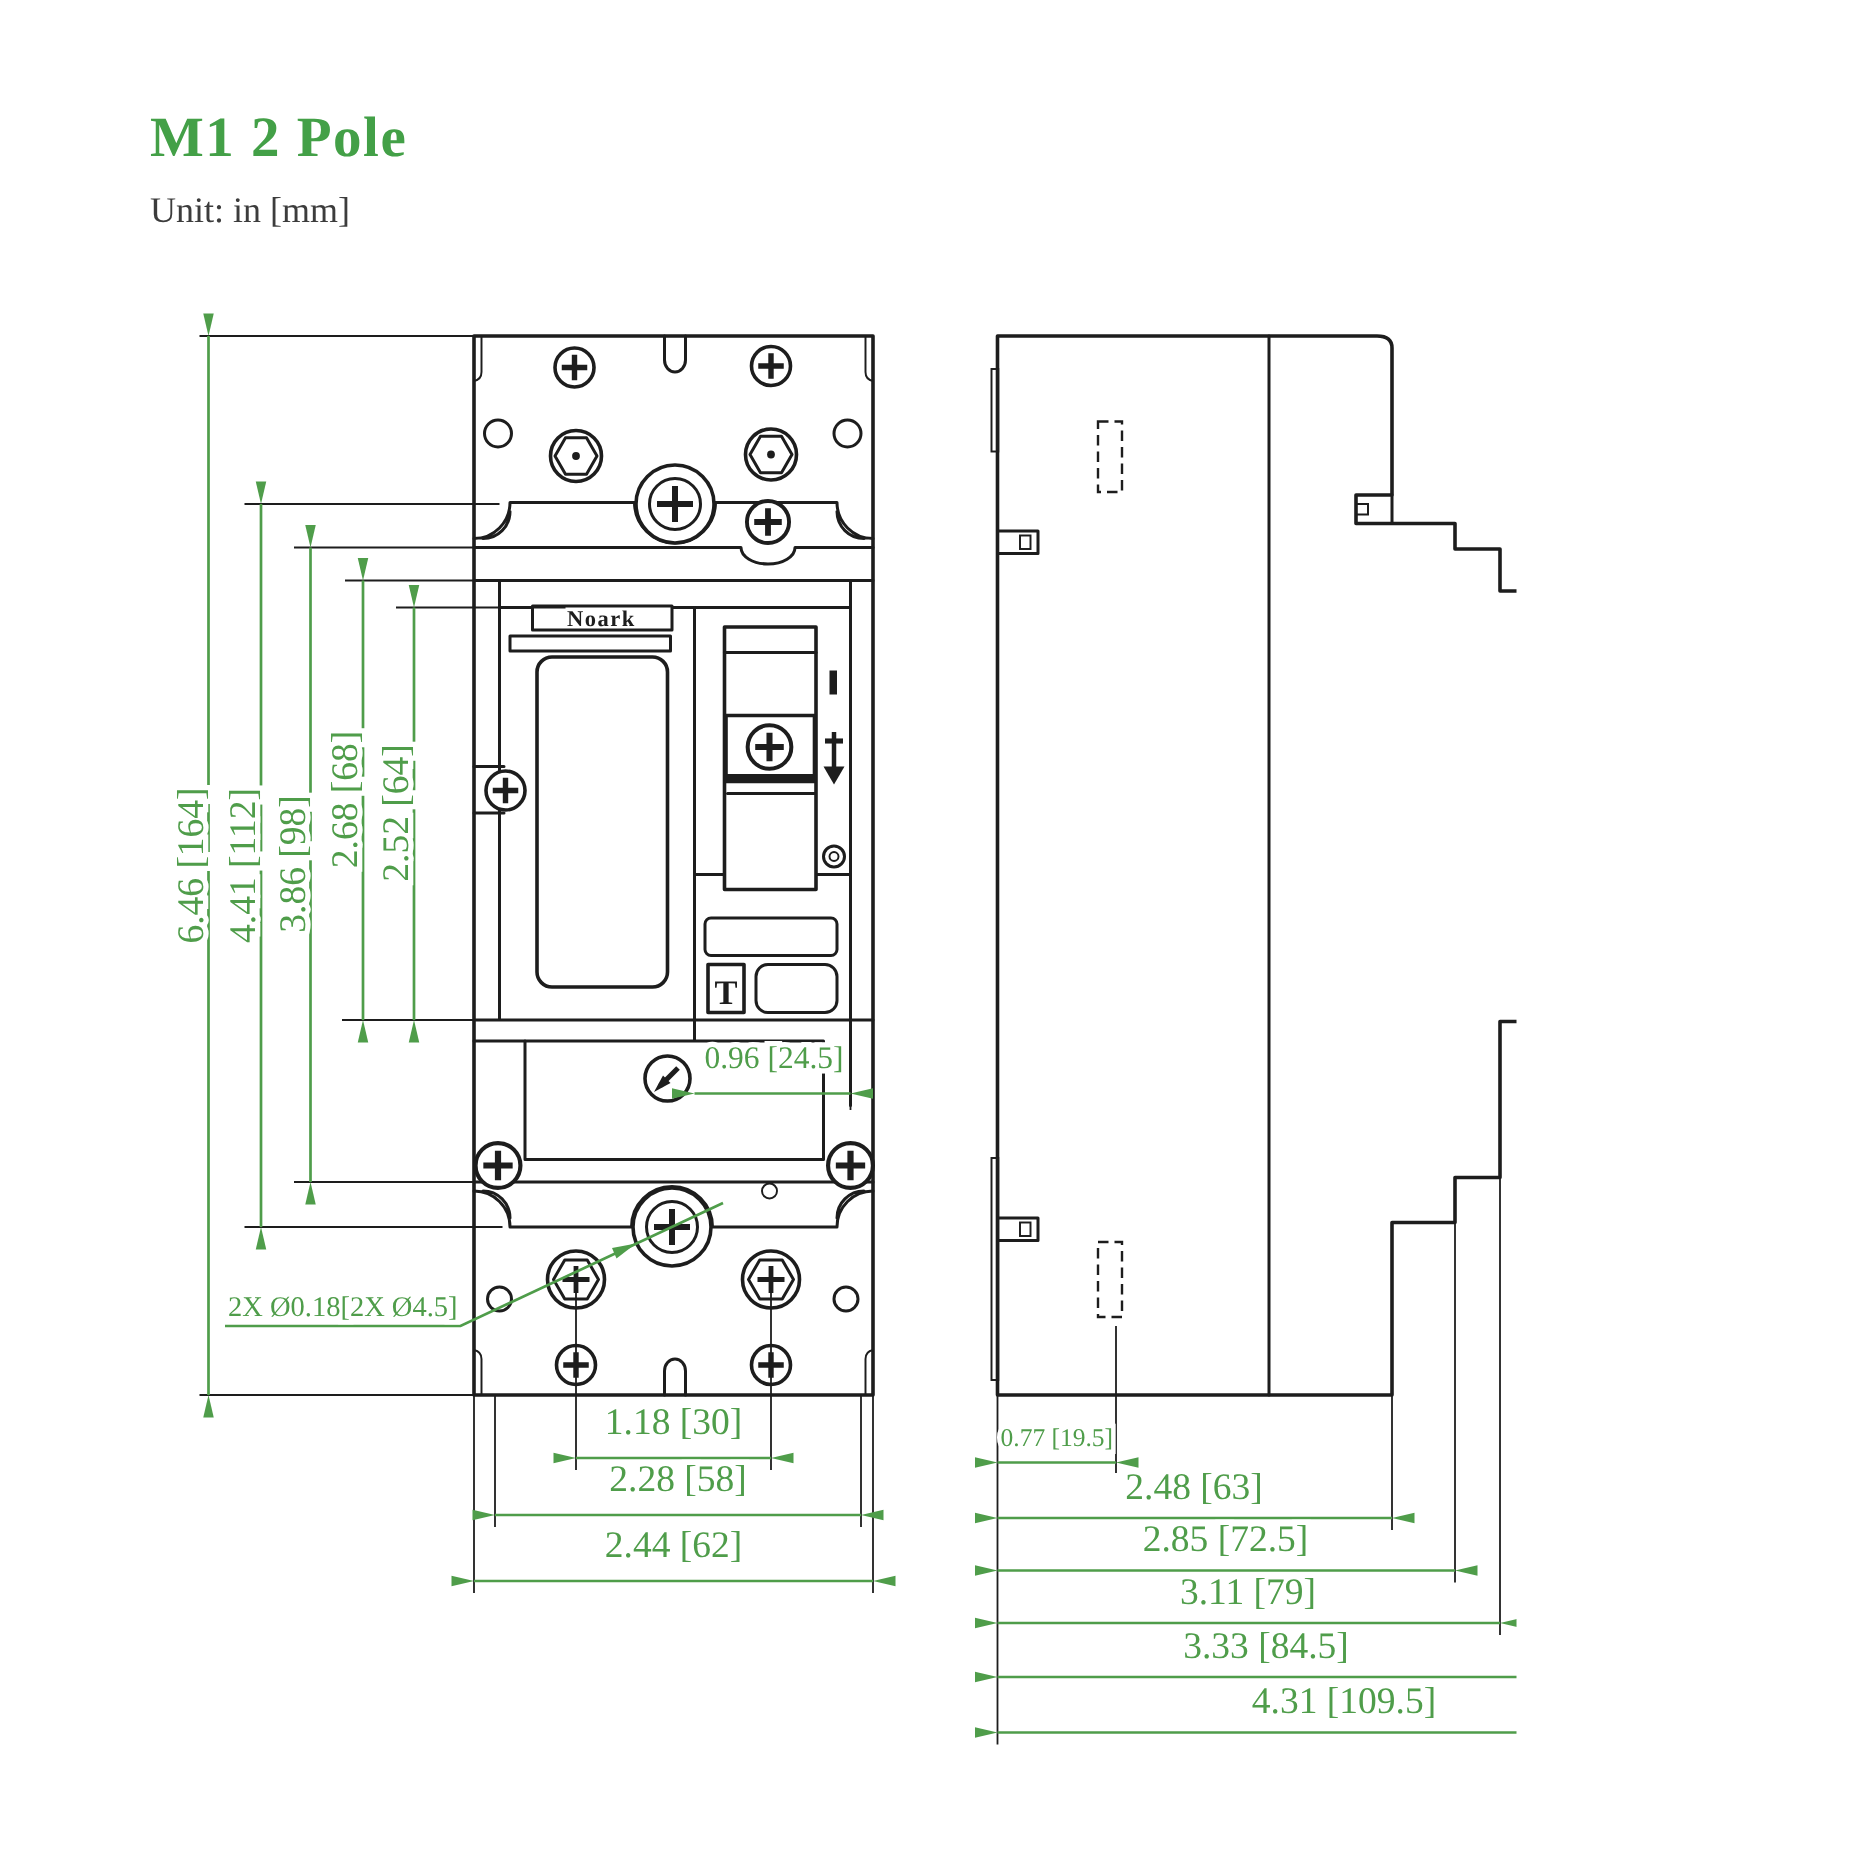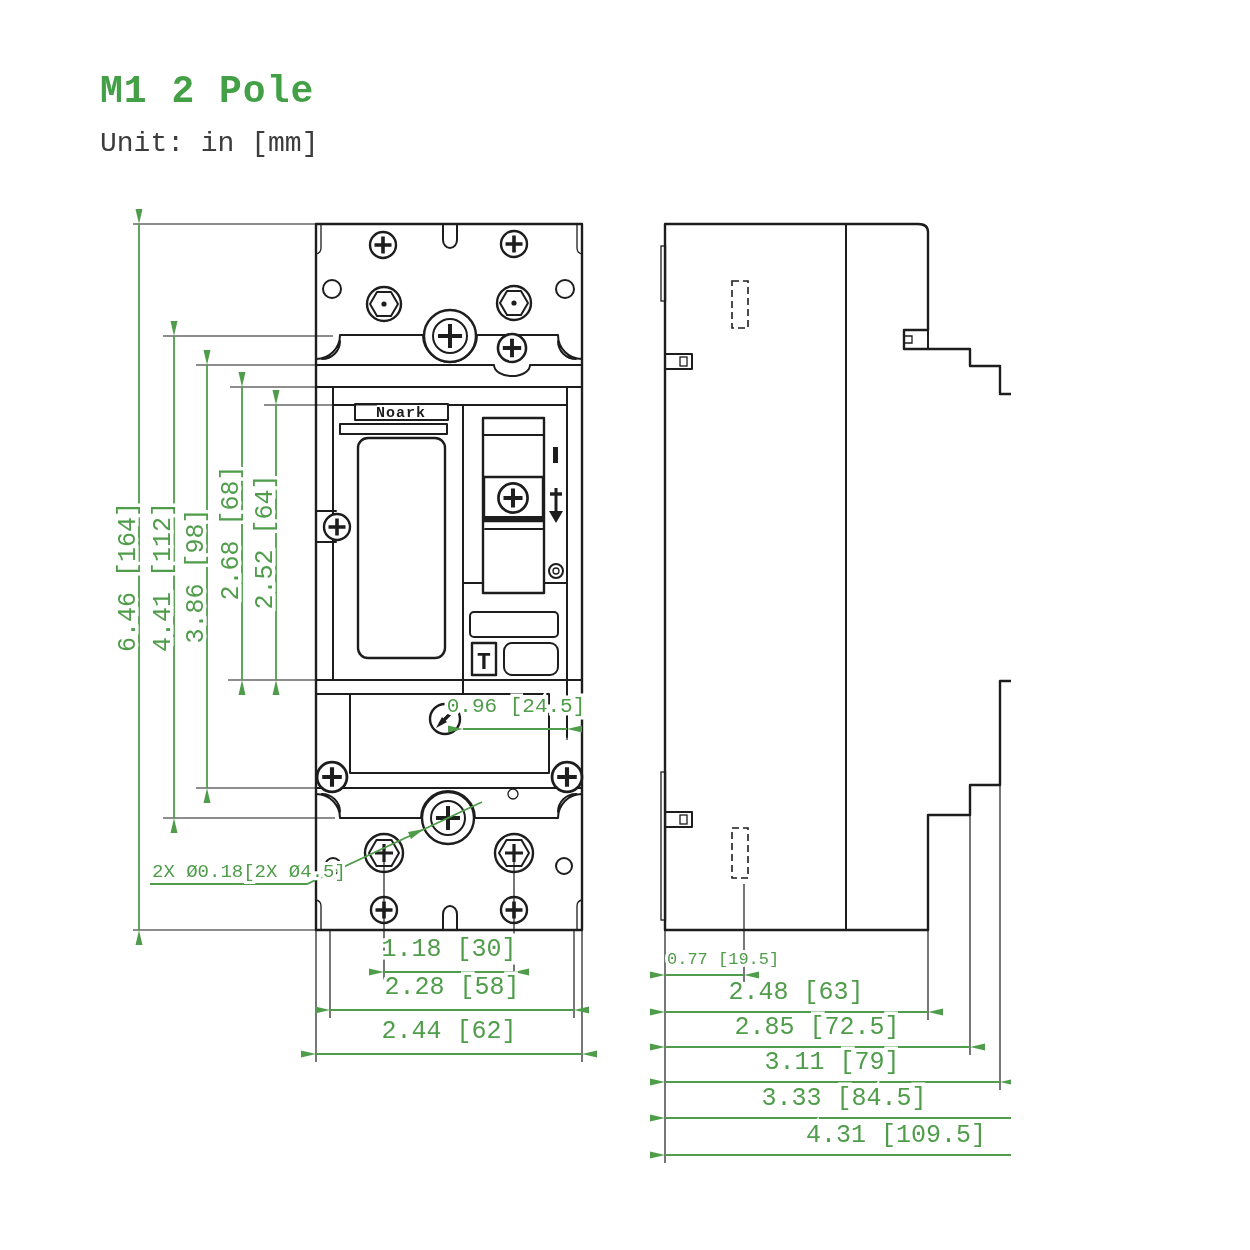--- a/index.html
+++ b/index.html
@@ -1,20 +1,20 @@
 <!DOCTYPE html>
 <html><head>
 <meta charset="utf-8">
 <style>
   html,body{margin:0;padding:0;background:#ffffff;}
   .page{position:relative;width:1011px;height:1250px;background:#fff;overflow:hidden;
-        font-family:Liberation Mono, monospace;}
+        font-family:Liberation Serif, serif;}
   .page-title{position:absolute;left:100px;top:70px;margin:0;font-size:38px;font-weight:bold;
         letter-spacing:1px;color:#43a047;}
-  .unit-note{position:absolute;left:100px;top:128px;font-size:28px;color:#3c3c3c;}
+  .unit-note{position:absolute;left:100px;top:128px;font-size:24px;color:#3c3c3c;}
   svg{position:absolute;left:0;top:0;}
   .blk{stroke:#1d1d1d;fill:none;stroke-width:2;stroke-linecap:round;stroke-linejoin:round;}
   .blk-thick{stroke:#1d1d1d;fill:none;stroke-width:2.4;stroke-linejoin:round;}
   .blk-thin{stroke:#1d1d1d;fill:none;stroke-width:1.3;}
   .wfill{fill:#ffffff;}
   .ext{stroke:#1d1d1d;stroke-width:1.2;fill:none;}
   .gdim{stroke:#4f9d4a;stroke-width:1.8;fill:none;}
   .gtxt{fill:#4f9d4a;font-size:25px;stroke:#fff;stroke-width:7;paint-order:stroke;}
   .gtxt-sm{fill:#4f9d4a;font-size:17px;stroke:#fff;stroke-width:6;paint-order:stroke;}
   .gtxt-md{fill:#4f9d4a;font-size:21px;stroke:#fff;stroke-width:7;paint-order:stroke;}

